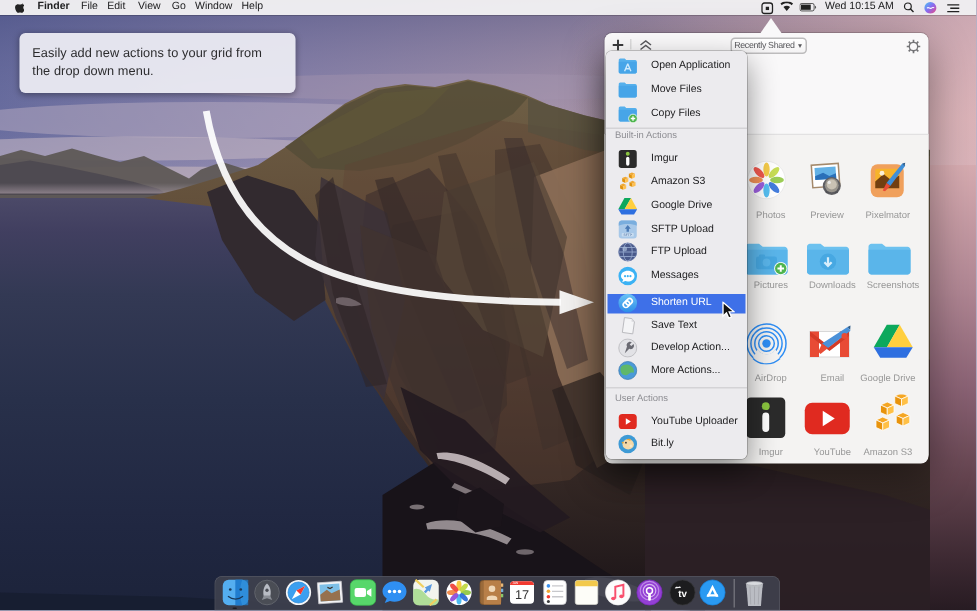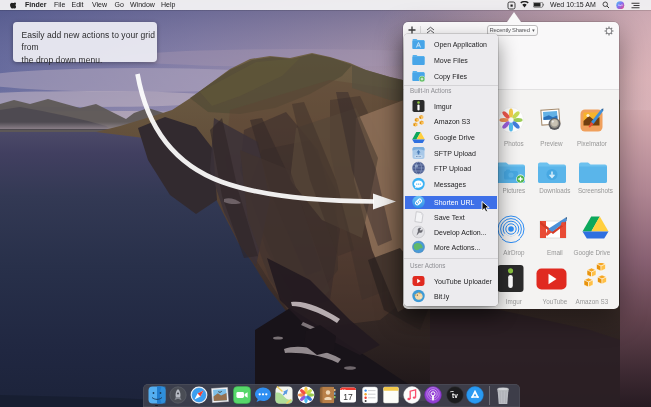--- a/index.html
+++ b/index.html
@@ -1,20 +1,20 @@
 <!DOCTYPE html>
 <html><head>
 <meta charset="utf-8">
 <style>
 html,body{margin:0;padding:0;}
 #screen{position:relative;width:651px;height:407px;overflow:hidden;font-family:"Liberation Sans",sans-serif;background:#8a87ac;}
 #wall{position:absolute;left:0;top:0;}
 #menubar{position:absolute;left:0;top:0;width:651px;height:10px;background:rgba(243,242,243,0.95);box-shadow:0 0.5px 0 rgba(0,0,0,0.25);font-size:7px;color:#202022;}
 .mb{position:absolute;top:0;height:10px;line-height:10.5px;white-space:nowrap;}
-#callout{position:absolute;left:13px;top:21.5px;width:144px;height:40px;background:rgba(233,233,241,0.96);border-radius:4px;box-shadow:0 1px 4px rgba(0,0,0,0.35);}
+#callout{position:absolute;left:13px;top:21.5px;width:184px;height:40px;background:rgba(233,233,241,0.96);border-radius:4px;box-shadow:0 1px 4px rgba(0,0,0,0.35);}
 #callout div{position:absolute;left:8.5px;top:7.2px;font-size:8.5px;line-height:12.4px;color:#2b2b2d;letter-spacing:0.06px;}
 #popover{position:absolute;left:403.4px;top:21.5px;width:216px;height:286.5px;background:#f9f8f9;border-radius:5px;box-shadow:0 0 0 0.5px rgba(0,0,0,0.22),0 10px 28px rgba(0,0,0,0.4);}
 #gridbg{position:absolute;left:0;top:67.5px;width:216px;height:219px;background:#f4f3f2;border-radius:0 0 5px 5px;border-top:1px solid #e2e1e2;}
 #ptri{position:absolute;left:507px;top:11.5px;width:0;height:0;border-left:7px solid transparent;border-right:7px solid transparent;border-bottom:10px solid #f9f8f9;}
 .glabel{position:absolute;font-size:6.3px;color:#979797;text-align:center;width:41px;white-space:nowrap;}
 .gi{position:absolute;}
 #menu{position:absolute;left:404px;top:33.5px;width:93.5px;height:272.5px;background:rgba(236,235,238,0.98);border-radius:4px;box-shadow:0 0 0 0.5px rgba(0,0,0,0.25),0 8px 20px rgba(0,0,0,0.45);}
 .mi{position:absolute;left:0;width:93.5px;height:15.7px;}
 .mi .txt{position:absolute;left:30px;top:50%;transform:translateY(-50%);font-size:7px;color:#1c1c1e;white-space:nowrap;}
 .mi svg{position:absolute;left:7.5px;top:50%;transform:translateY(-50%);}

